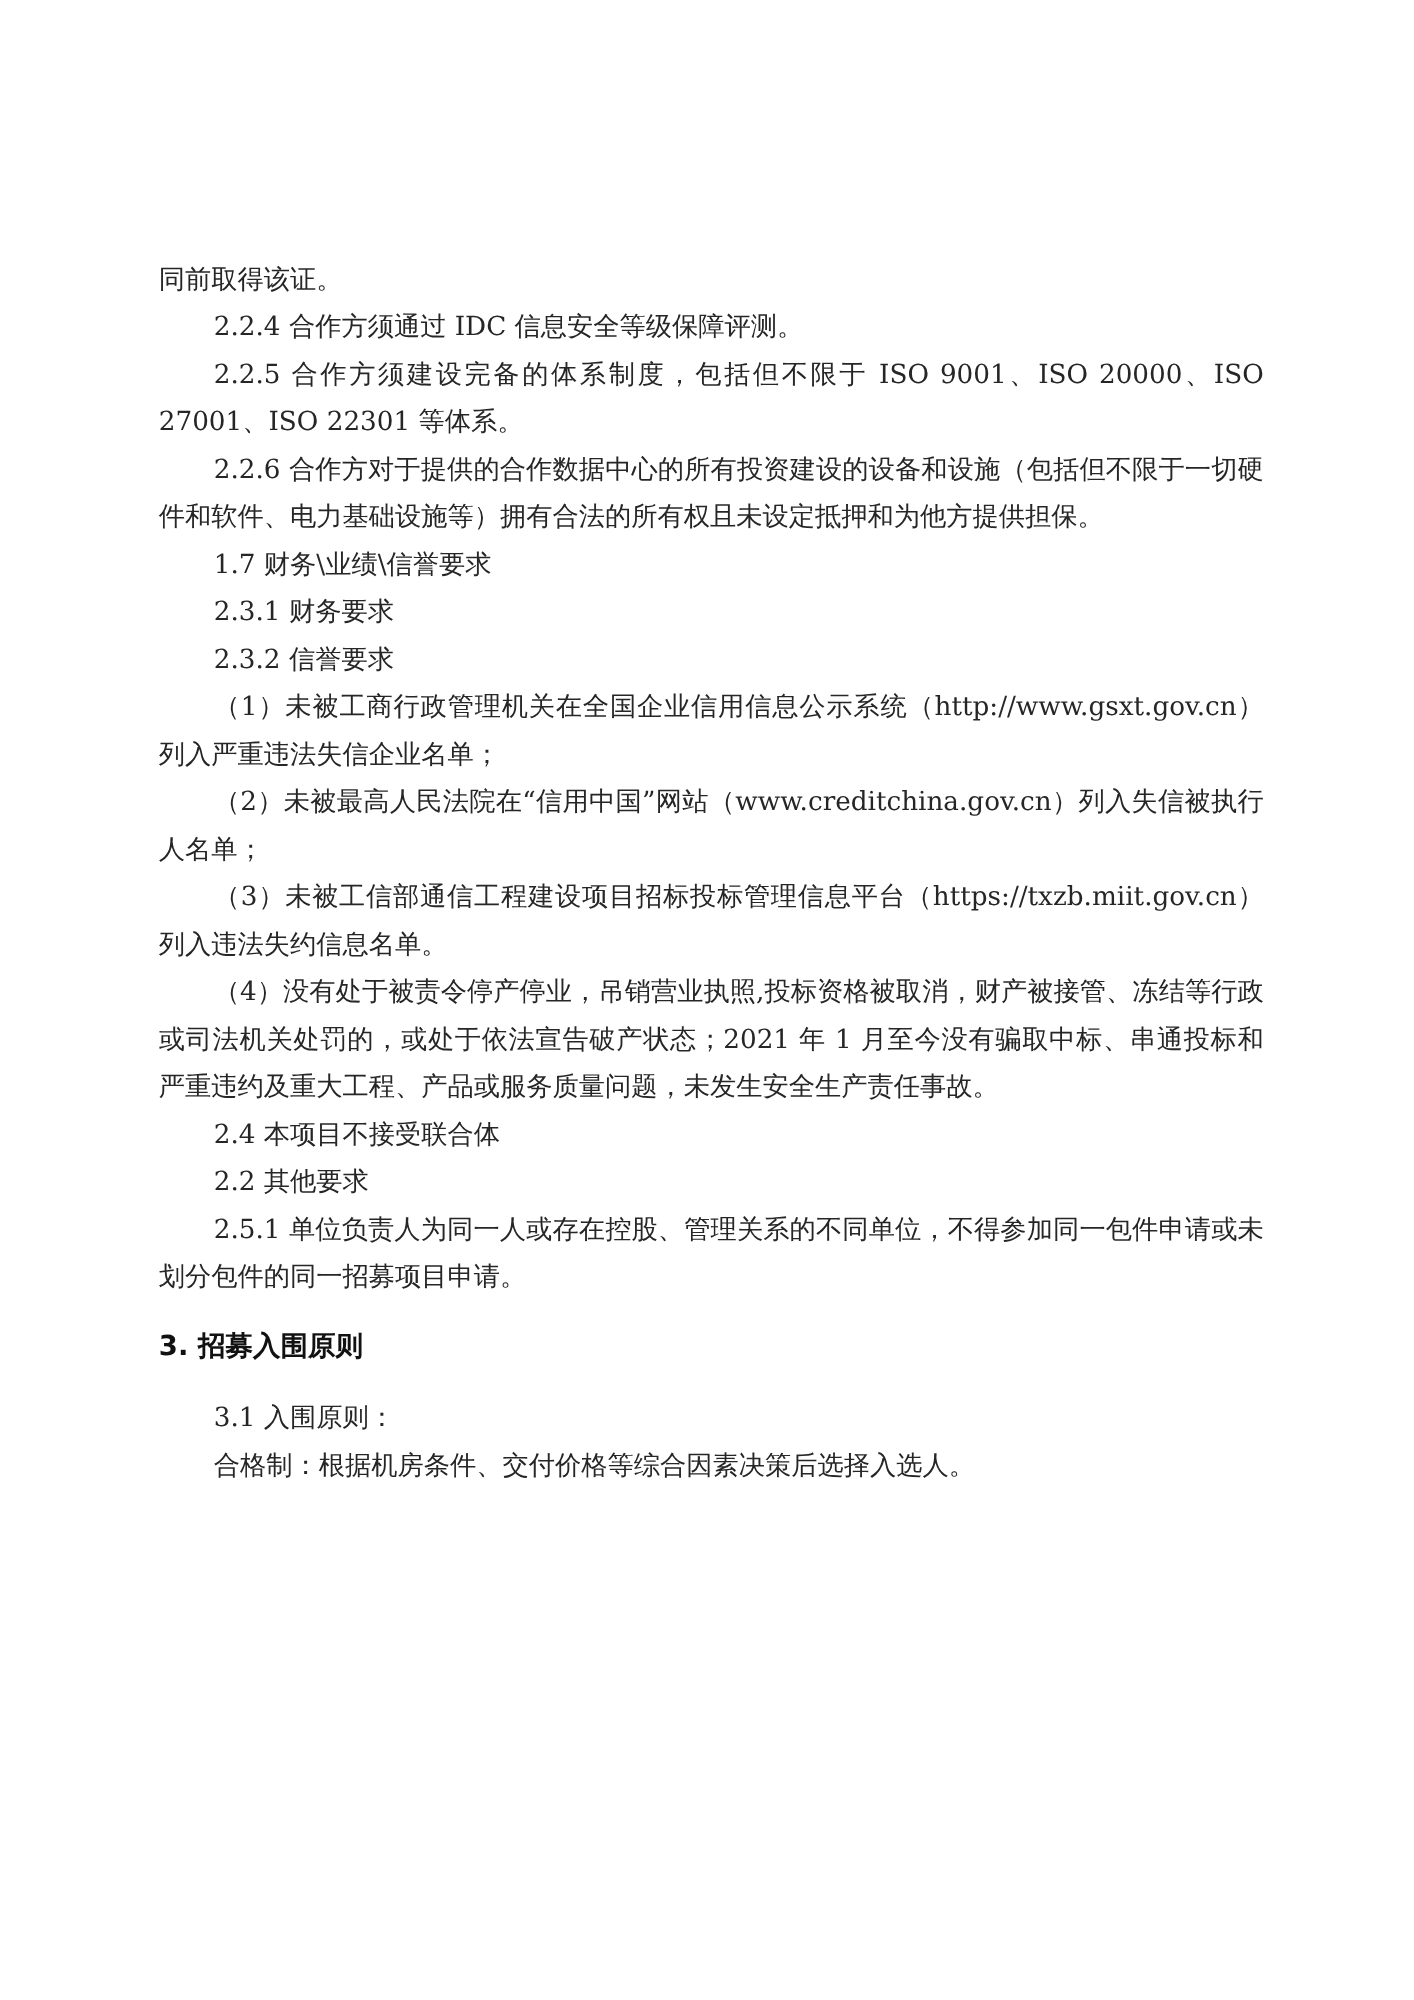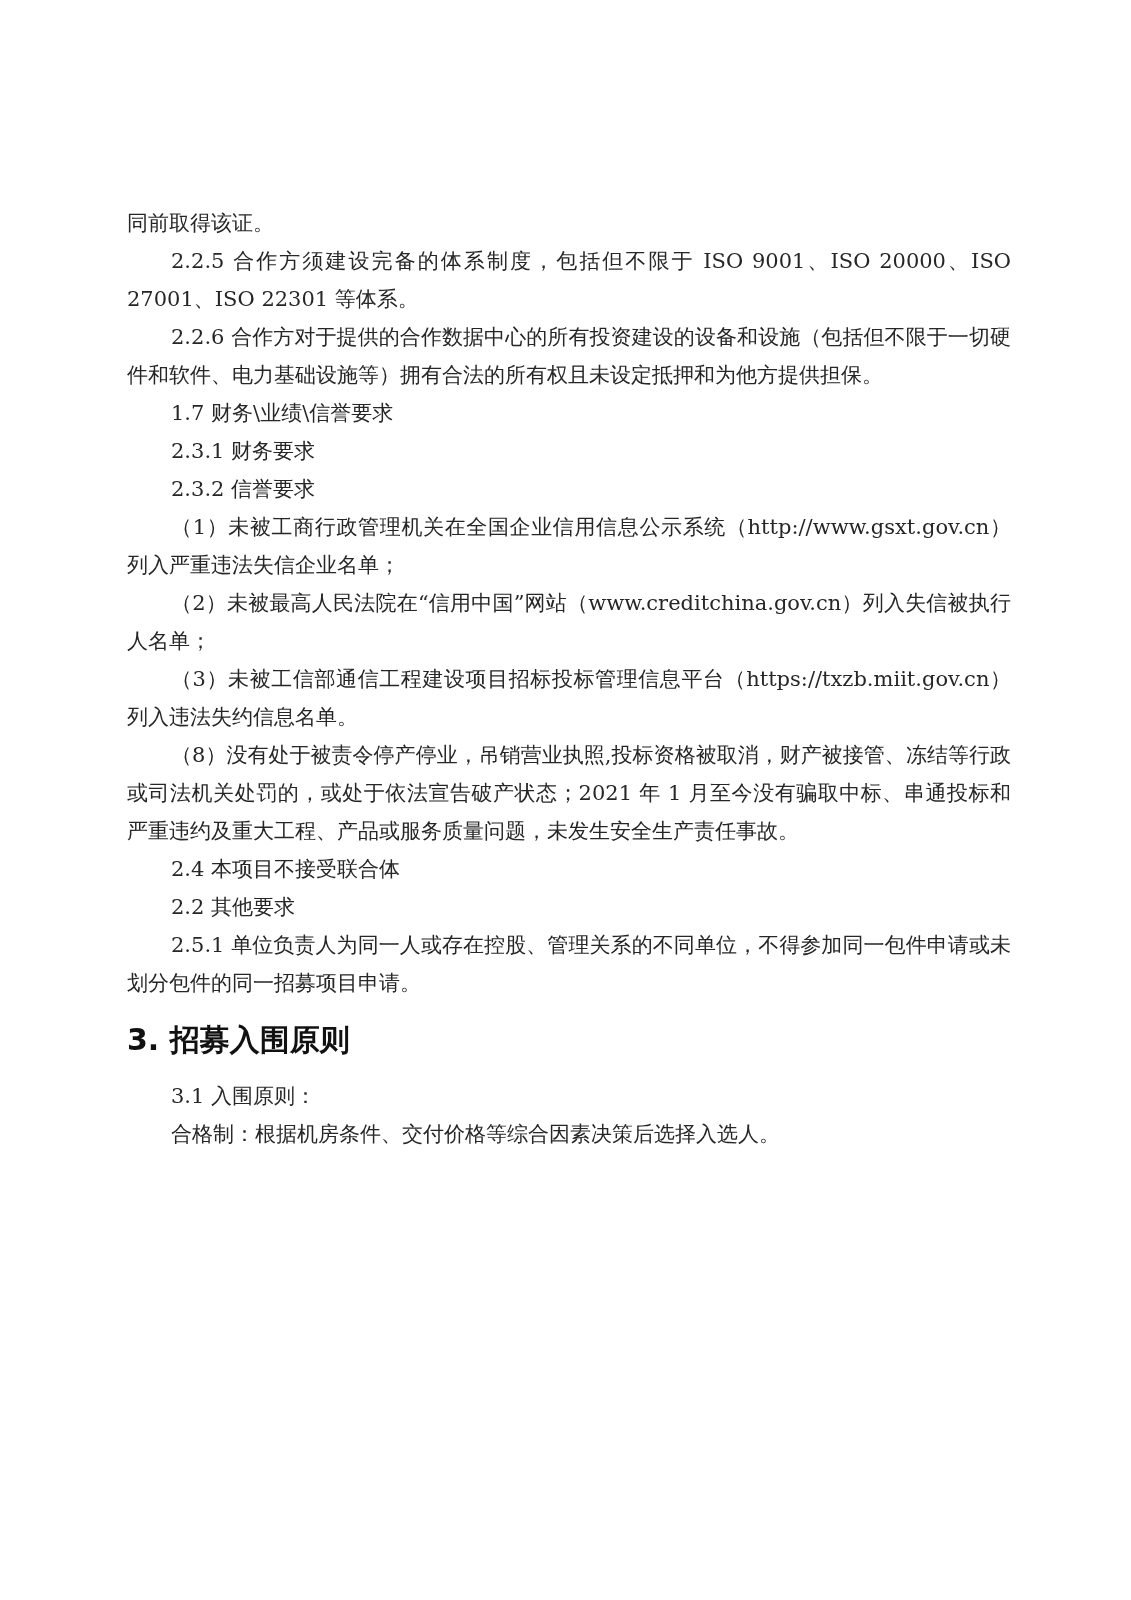--- a/index.html
+++ b/index.html
@@ -27,21 +27,21 @@
     line-height: 38px;
     text-align: justify;
     color: #262626;
     font-family: "DejaVu Serif", serif;
   }
   .para.indent {
     text-indent: 44px;
   }
   .heading {
     margin: 19px 0 18px 0;
-    font-size: 30px;
+    font-size: 22px;
     line-height: 38px;
     font-weight: bold;
     color: #111111;
     font-family: "DejaVu Sans", sans-serif;
     text-align: left;
   }
   .footer {
     position: absolute;
     top: 1436px;
     left: 0;
@@ -60,29 +60,30 @@
     font-size: 16px;
     color: #2b2b2b;
   }
 </style>
 </head>
 <body>
 
 <div class="page">
   <div class="content">
     <p class="para">同前取得该证。</p>
+    <p class="para indent">2.2.4 合作方须通过 IDC 信息安全等级保障评测。</p>
     <p class="para indent">2.2.5 合作方须建设完备的体系制度，包括但不限于 ISO 9001、ISO 20000、ISO 27001、ISO 22301 等体系。</p>
     <p class="para indent">2.2.6 合作方对于提供的合作数据中心的所有投资建设的设备和设施（包括但不限于一切硬件和软件、电力基础设施等）拥有合法的所有权且未设定抵押和为他方提供担保。</p>
     <p class="para indent">1.7 财务\业绩\信誉要求</p>
     <p class="para indent">2.3.1 财务要求</p>
     <p class="para indent">2.3.2 信誉要求</p>
     <p class="para indent">（1）未被工商行政管理机关在全国企业信用信息公示系统（http://www.gsxt.gov.cn）列入严重违法失信企业名单；</p>
     <p class="para indent">（2）未被最高人民法院在“信用中国”网站（www.creditchina.gov.cn）列入失信被执行人名单；</p>
     <p class="para indent">（3）未被工信部通信工程建设项目招标投标管理信息平台（https://txzb.miit.gov.cn）列入违法失约信息名单。</p>
-    <p class="para indent">（8）没有处于被责令停产停业，吊销营业执照,投标资格被取消，财产被接管、冻结等行政或司法机关处罚的，或处于依法宣告破产状态；2021 年 1 月至今没有骗取中标、串通投标和严重违约及重大工程、产品或服务质量问题，未发生安全生产责任事故。</p>
+    <p class="para indent">（4）没有处于被责令停产停业，吊销营业执照,投标资格被取消，财产被接管、冻结等行政或司法机关处罚的，或处于依法宣告破产状态；2021 年 1 月至今没有骗取中标、串通投标和严重违约及重大工程、产品或服务质量问题，未发生安全生产责任事故。</p>
     <p class="para indent">2.4 本项目不接受联合体</p>
     <p class="para indent">2.2 其他要求</p>
     <p class="para indent">2.5.1 单位负责人为同一人或存在控股、管理关系的不同单位，不得参加同一包件申请或未划分包件的同一招募项目申请。</p>
     <p class="para heading">3. 招募入围原则</p>
     <p class="para indent">3.1 入围原则：</p>
     <p class="para indent">合格制：根据机房条件、交付价格等综合因素决策后选择入选人。</p>
   </div>
 
   <div class="footer">
     <span>第</span><span class="num">5</span><span>页 共</span><span class="num">31</span><span>页</span>

